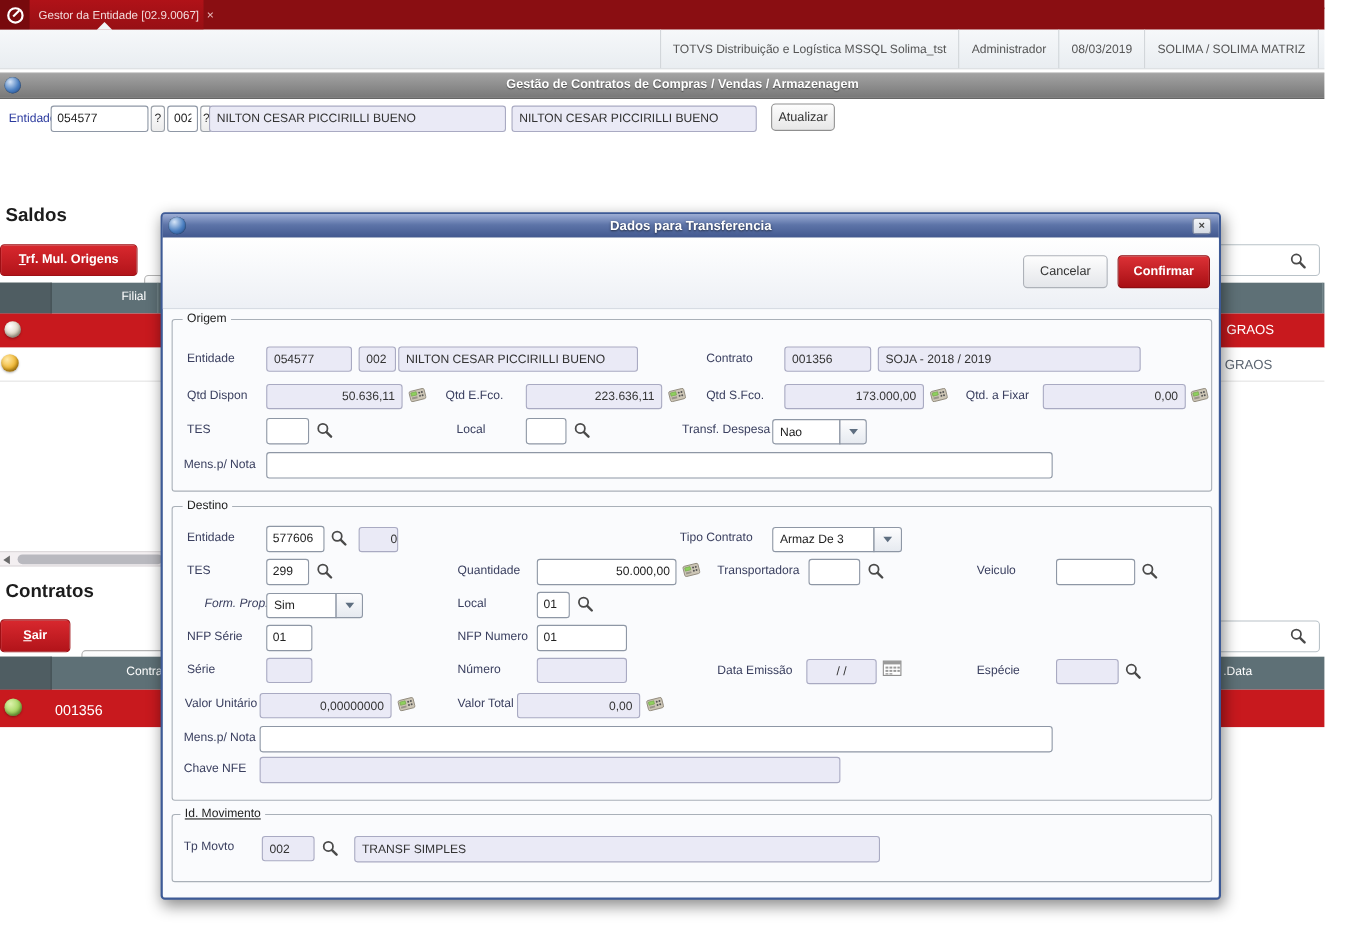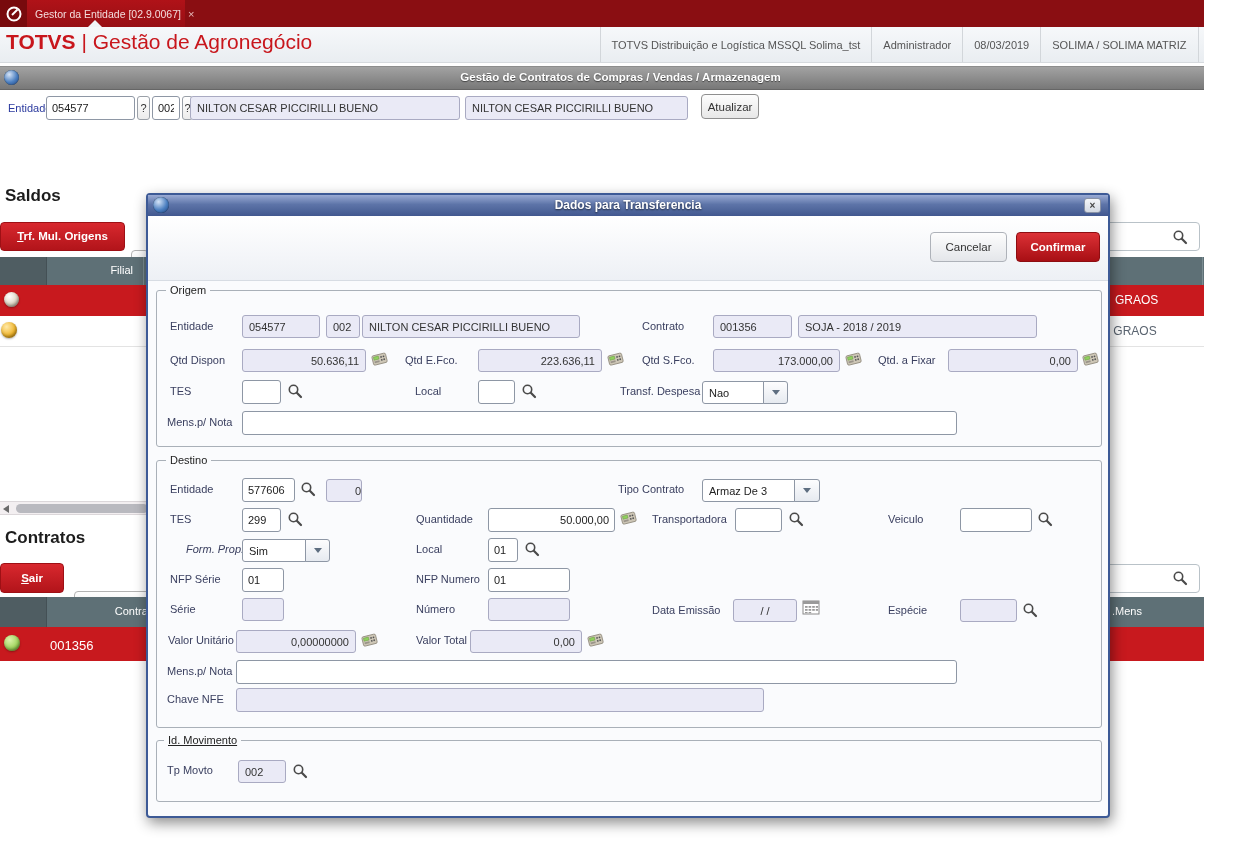--- a/index.html
+++ b/index.html
@@ -115,25 +115,20 @@
     <div class="mail">
       <svg width="24" height="17" viewBox="0 0 24 17">
         <rect x="1" y="1" width="22" height="15" rx="2" fill="#fff"></rect>
         <polyline points="1,2 12,10 23,2" fill="none" stroke="#8a0e12" stroke-width="1.6"></polyline>
       </svg>
     </div>
     <div class="topbar-endcap"></div>
   </div>
 
   <div class="appheader">
-    <div class="brand">
-      <b>TOTVS</b>
-      <span>|</span>
-      <span>Gestão de Agronegócio</span>
-    </div>
     <div class="hd-right">
       <div class="hd-item">TOTVS Distribuição e Logística MSSQL Solima_tst</div>
       <div class="hd-item">Administrador</div>
       <div class="hd-item">08/03/2019</div>
       <div class="hd-item">SOLIMA / SOLIMA MATRIZ</div>
       <div class="hd-item">
         <span class="hd-x">✕</span>&nbsp;
         <span>E</span>
       </div>
     </div>
@@ -198,21 +193,21 @@
     <svg width="16" height="16" viewBox="0 0 16 16">
         <circle cx="6.5" cy="6.5" r="4.2" fill="none" stroke="#4a4a4a" stroke-width="1.6"></circle>
         <line x1="9.8" y1="9.8" x2="14" y2="14" stroke="#4a4a4a" stroke-width="2.2" stroke-linecap="round"></line>
       </svg>
   </div>
   <span class="filter-lbl" style="left:1222px;top:572px;">Filtrar</span>
 
   <div class="thead" style="left:0px;top:597px;width:1241px;height:30px;"></div>
   <div class="thead-first" style="left:0px;top:597px;width:47px;height:30px;"></div>
   <span class="th-text" style="left:46px;top:605px;width:111px;text-align:right;">Contrato</span>
-  <span class="th-text" style="left:1112px;top:605px;">.Mens</span>
+  <span class="th-text" style="left:1112px;top:605px;">.Data</span>
   <div class="th-sep" style="left:1205px;top:597px;height:30px;"></div>
 
   <div class="row-red" style="left:0px;top:627px;width:1241px;height:34px;"></div>
   <div class="orb orb-green" style="left:4px;top:635px;width:16px;height:16px;"></div>
   <span class="row-text-w" style="left:50px;top:638px;font-size:13px;">001356</span>
 
   <div class="modal">
     <div class="m-titlebar">
       <div class="orbicon" style="position:absolute;left:5px;top:2px;width:16px;height:16px;"></div>
       <div class="m-title">Dados para Transferencia</div>
@@ -470,15 +465,16 @@
     <span class="fs-legend" style="left:16px;top:539px;text-decoration:underline;">Id. Movimento</span>
 
     <span class="lbl" style="left:19px;top:569px;">Tp Movto</span>
     <div class="lav" style="left:90px;top:565px;width:48px;">002</div>
     <div class="icon" style="left:144px;top:568px;">
       <svg width="16" height="16" viewBox="0 0 16 16">
           <circle cx="6.5" cy="6.5" r="4.2" fill="none" stroke="#4a4a4a" stroke-width="1.6"></circle>
           <line x1="9.8" y1="9.8" x2="14" y2="14" stroke="#4a4a4a" stroke-width="2.2" stroke-linecap="round"></line>
         </svg>
     </div>
+    <div class="lav" style="left:174px;top:565px;width:478px;height:24px;">TRANSF SIMPLES</div>
   </div>
 
 </div>
 
 </body></html>

